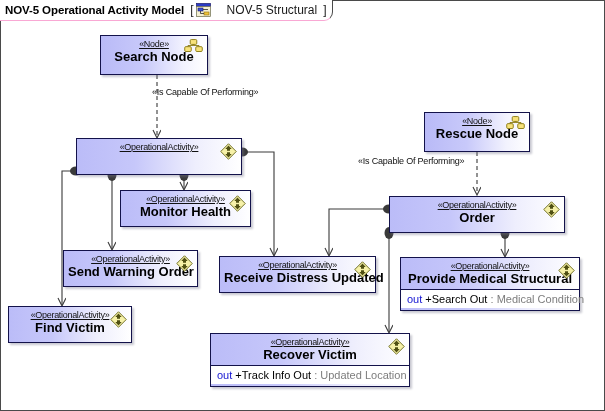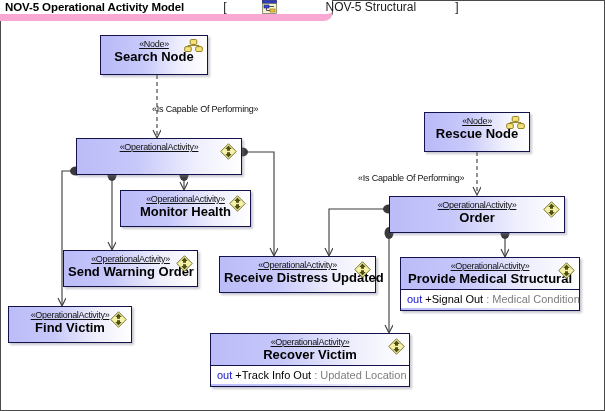--- a/index.html
+++ b/index.html
@@ -21,25 +21,24 @@
   .frame-header {
     position: absolute;
     left: 0; top: 0;
     height: 21px;
     display: flex;
     align-items: center;
     padding: 0 6px 0 5px;
     box-sizing: border-box;
     background: #ffffff;
     border-right: 1px solid #4a4a4a;
-    border-bottom: 7px solid #f9a8d4;
+    border-bottom: 1px solid #f9a8d4;
     border-bottom-right-radius: 9px;
     white-space: nowrap;
     z-index: 6;
-    gap: 33px;
   }
   .frame-title {
     font-size: 11.5px;
     font-weight: bold;
     color: #000000;
     letter-spacing: -0.1px;
   }
   .frame-bracket {
     font-size: 12px;
     color: #1a1a1a;
@@ -133,21 +132,20 @@
 
   
   .edge-label {
     position: absolute;
     font-size: 9px;
     color: #111111;
     white-space: nowrap;
     letter-spacing: -0.2px;
     z-index: 5;
     background: transparent;
-    margin-top: 17px;
   }
 </style>
 </head>
 <body>
 
 <div id="diagram-root">
 
   <div class="frame-border"></div>
 
   <svg id="edge-layer" width="605" height="411" viewBox="0 0 605 411">
@@ -318,21 +316,21 @@
     <div class="box-head">
       <div class="stereotype">«OperationalActivity»</div>
       <div class="box-name">Provide Medical Structural</div>
       <svg class="corner-icon" viewBox="0 0 18 18">
         <path d="M9,0.8 L17.2,9 L9,17.2 L0.8,9 Z" fill="#f6f1a8" stroke="#6b6b1e" stroke-width="1"></path>
         <path d="M9,2.6 L12.4,6.4 L10.6,6.4 L10.6,8.2 L7.4,8.2 L7.4,6.4 L5.6,6.4 Z" fill="#4f4f12" stroke="none"></path>
         <path d="M9,15.4 L5.6,11.6 L7.4,11.6 L7.4,9.8 L10.6,9.8 L10.6,11.6 L12.4,11.6 Z" fill="#4f4f12" stroke="none"></path>
       </svg>
     </div>
     <div class="compartment">
-      <span class="prop-dir">out</span><span> </span><span class="prop-name">+Signal Out</span><span> </span><span class="prop-type">:</span><span> </span><span class="prop-type">Medical Condition</span>
+      <span class="prop-dir">out</span><span> </span><span class="prop-name">+Search Out</span><span> </span><span class="prop-type">:</span><span> </span><span class="prop-type">Medical Condition</span>
     </div>
   </div>
 
   <div class="uml-box" style="left:210px; top:333px; width:200px; height:54px;">
     <div class="box-head">
       <div class="stereotype">«OperationalActivity»</div>
       <div class="box-name">Recover Victim</div>
       <svg class="corner-icon" viewBox="0 0 18 18">
         <path d="M9,0.8 L17.2,9 L9,17.2 L0.8,9 Z" fill="#f6f1a8" stroke="#6b6b1e" stroke-width="1"></path>
         <path d="M9,2.6 L12.4,6.4 L10.6,6.4 L10.6,8.2 L7.4,8.2 L7.4,6.4 L5.6,6.4 Z" fill="#4f4f12" stroke="none"></path>

